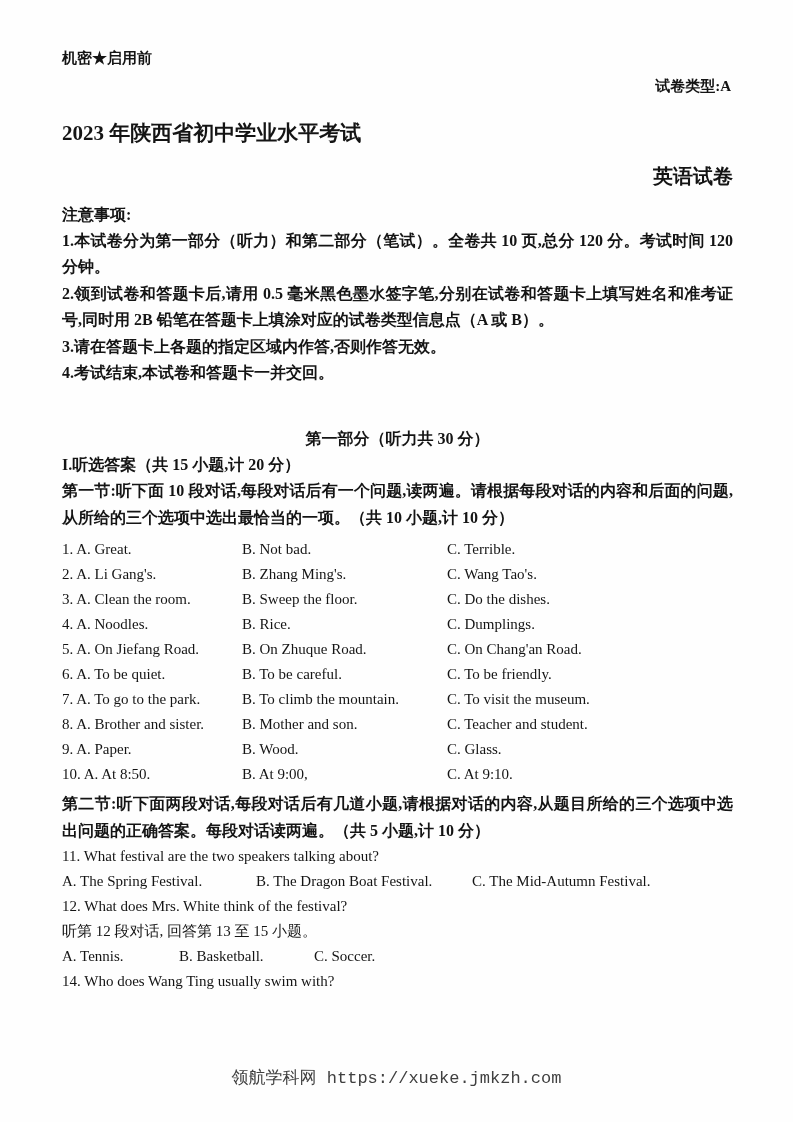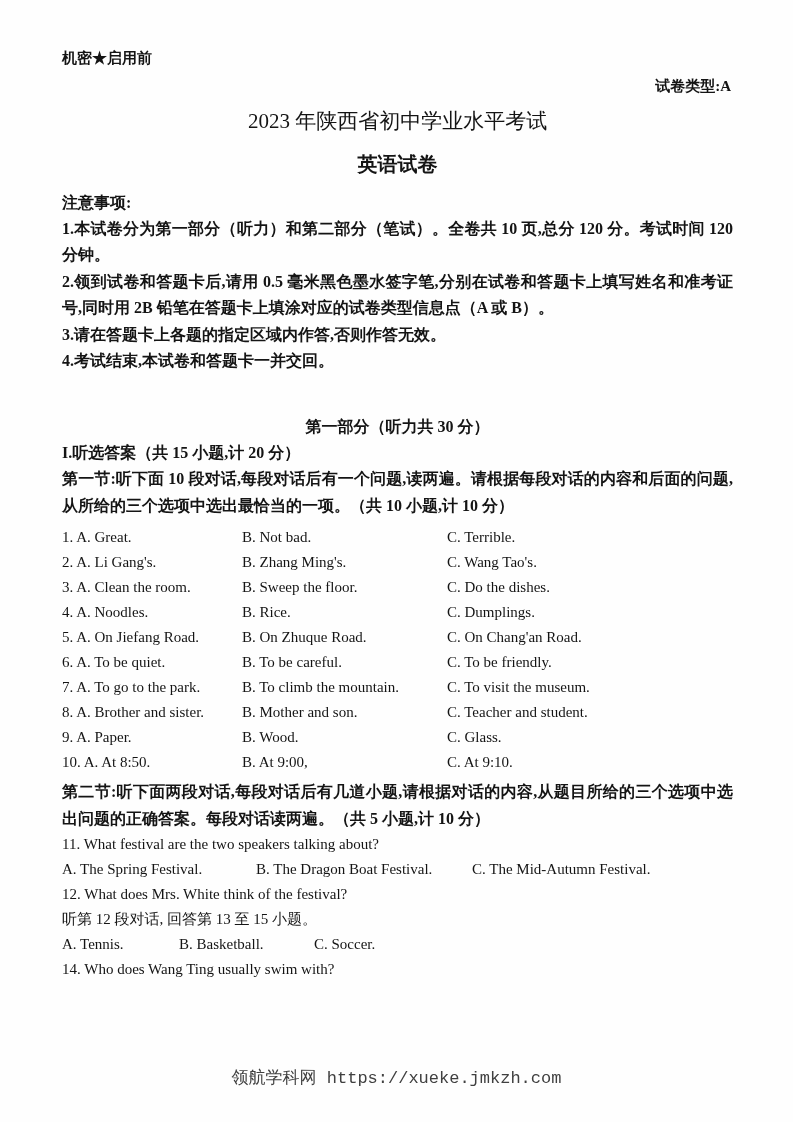--- a/index.html
+++ b/index.html
@@ -21,28 +21,28 @@
   }
   .papertype{
     text-align:right;
     font-weight:bold;
     font-size:15px;
     line-height:20px;
     margin-top:8px;
     padding-right:2px;
   }
   .title{
-    text-align:center;
-    font-weight:normal;
+    text-align:left;
+    font-weight:bold;
     font-size:21px;
     line-height:26px;
-    margin:12px 0 0 0;
+    margin:24px 0 0 0;
   }
   .subtitle{
-    text-align:center;
+    text-align:right;
     font-weight:bold;
     font-size:20px;
     line-height:24px;
     margin:18px 0 0 0;
   }
   .notices{
     margin-top:14px;
   }
   .notices-heading{
     font-weight:bold;

